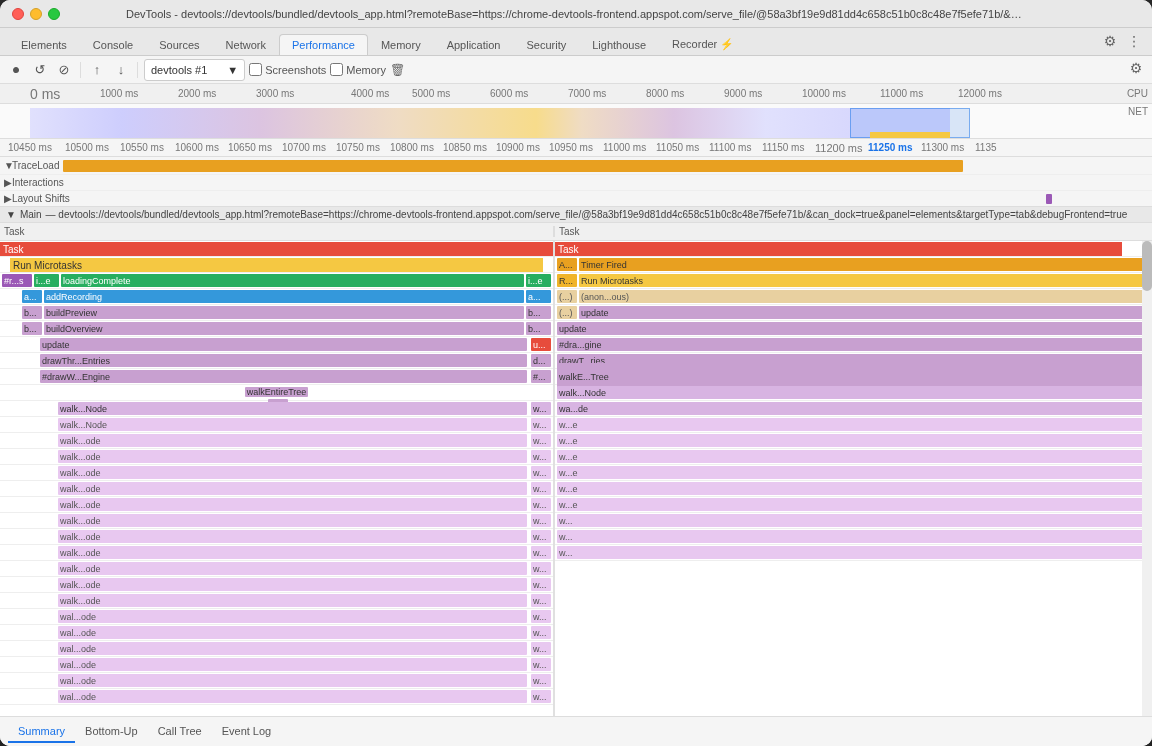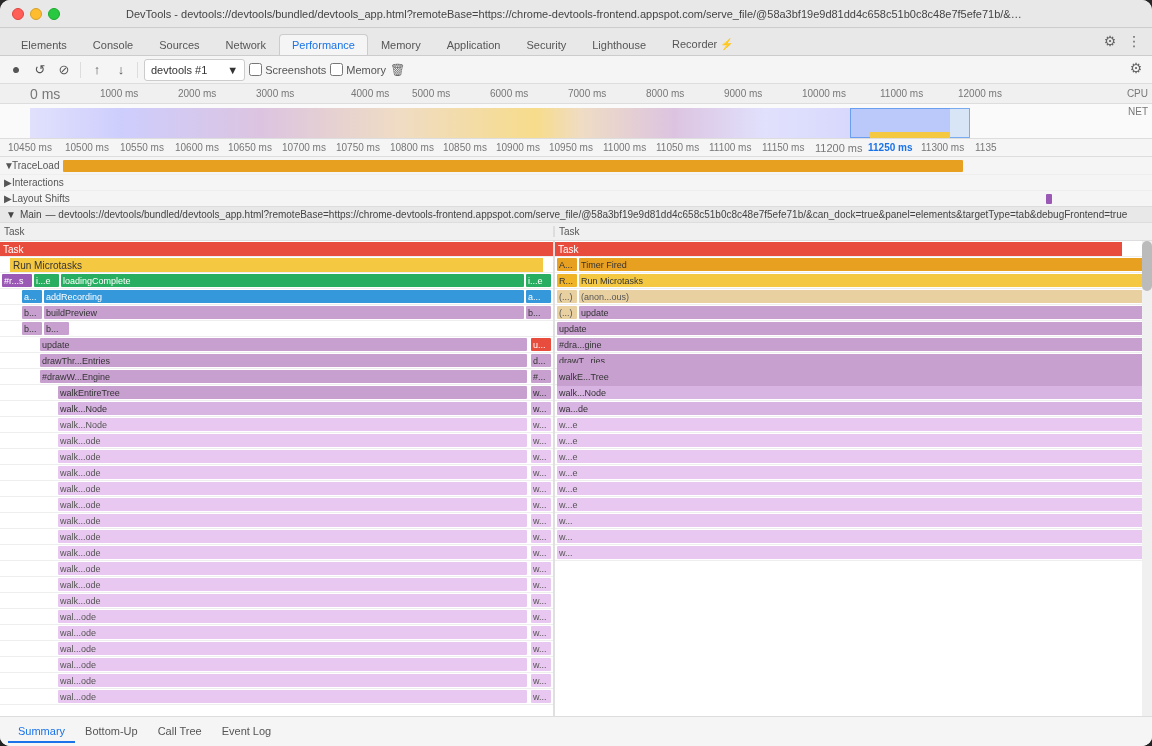--- a/index.html
+++ b/index.html
@@ -443,20 +443,23 @@
             <div style="width:25px; height:13px; background:#c8a0d0; border-radius:1px; flex-shrink:0; display:flex; align-items:center; padding:0 2px;">
                 <span style="font-size:9px; color:#333;">b...</span>
               </div>
           </div>
 
           <div style="height:16px; border-bottom:1px solid #eee; display:flex; align-items:center; padding:0 2px; gap:2px;">
             <div style="width:18px; flex-shrink:0;"></div>
             <div style="width:20px; height:13px; background:#c8a0d0; border-radius:1px; flex-shrink:0; display:flex; align-items:center; padding:0 2px;">
                 <span style="font-size:9px; color:#333;">b...</span>
               </div>
+            <div style="flex:1; height:13px; background:#c8a0d0; border-radius:1px; display:flex; align-items:center; padding:0 2px;">
+                <span style="font-size:9px; color:#333;">buildOverview</span>
+              </div>
             <div style="width:25px; height:13px; background:#c8a0d0; border-radius:1px; flex-shrink:0; display:flex; align-items:center; padding:0 2px;">
                 <span style="font-size:9px; color:#333;">b...</span>
               </div>
           </div>
 
           <div style="height:16px; border-bottom:1px solid #eee; display:flex; align-items:center; padding:0 2px; gap:2px;">
             <div style="width:36px; flex-shrink:0;"></div>
             <div style="flex:1; height:13px; background:#c8a0d0; border-radius:1px; display:flex; align-items:center; padding:0 2px;">
                 <span style="font-size:9px; color:#333;">update</span>
               </div>
@@ -478,21 +481,21 @@
           <div style="height:16px; border-bottom:1px solid #eee; display:flex; align-items:center; padding:0 2px; gap:2px;">
             <div style="width:36px; flex-shrink:0;"></div>
             <div style="flex:1; height:13px; background:#c8a0d0; border-radius:1px; display:flex; align-items:center; padding:0 2px;">
                 <span style="font-size:9px; color:#333;">#drawW...Engine</span>
               </div>
             <div style="width:20px; height:13px; background:#c8a0d0; border-radius:1px; flex-shrink:0; display:flex; align-items:center; padding:0 2px; margin-left:2px;">
                 <span style="font-size:9px; color:#333;">#...</span>
               </div>
           </div>
 
-          <div style="height:16px; border-bottom:1px solid #eee; display:flex; align-items:center; padding:0 2px; gap:2px;">
+          <div style="height:16px; border-bottom:1px solid #eee; display:flex; align-items:center; padding:0 2px; gap:2px;flex-direction:column;">
             <div style="width:54px; flex-shrink:0;"></div>
             <div style="flex:1; height:13px; background:#c8a0d0; border-radius:1px; display:flex; align-items:center; padding:0 2px;">
                 <span style="font-size:9px; color:#333;">walkEntireTree</span>
               </div>
             <div style="width:20px; height:13px; background:#c8a0d0; border-radius:1px; flex-shrink:0; display:flex; align-items:center; padding:0 2px; margin-left:2px;">
                 <span style="font-size:9px; color:#333;">w...</span>
               </div>
           </div>
 
           <div style="height:16px; border-bottom:1px solid #eee; display:flex; align-items:center; padding:0 2px; gap:2px;">

